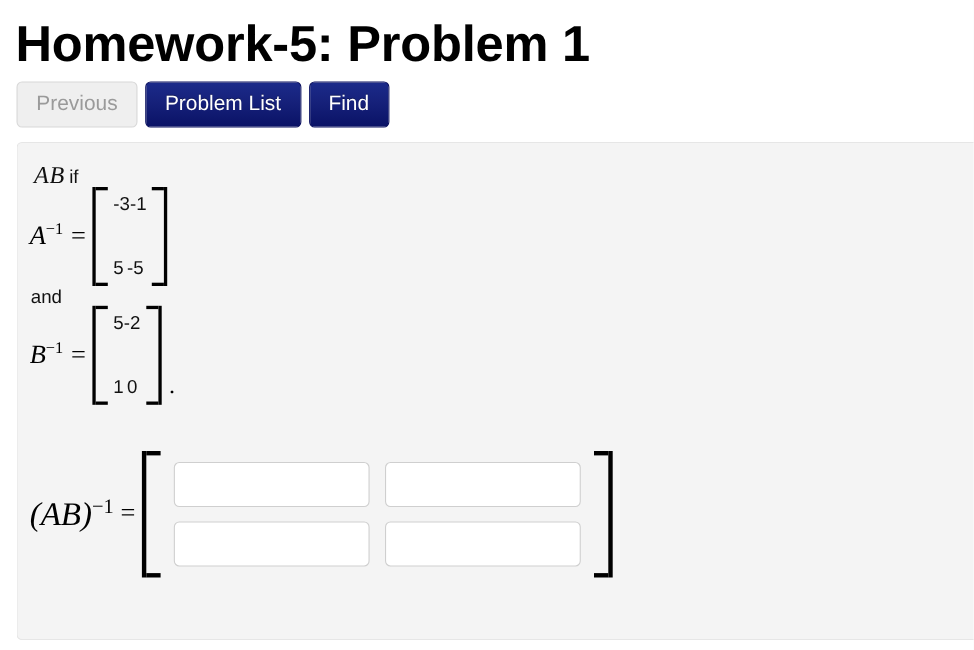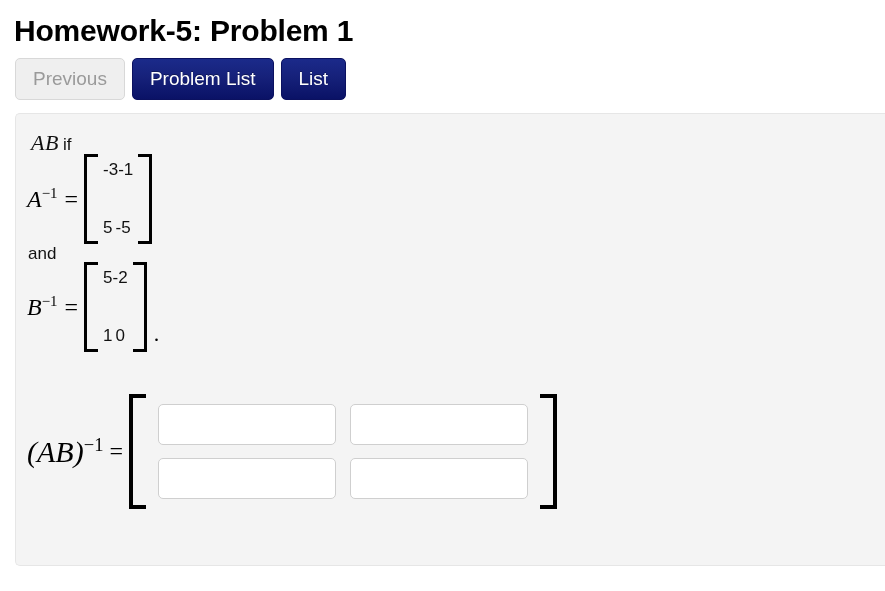--- a/index.html
+++ b/index.html
@@ -11,21 +11,21 @@
     overflow: hidden;
   }
   body {
     font-family: "Liberation Sans", sans-serif;
     color: #000000;
     -webkit-font-smoothing: none;
   }
 
   
   .page-title {
-    font-size: 30px;
+    font-size: 46px;
     font-weight: bold;
     line-height: 1;
     color: #000;
     margin: 0;
     padding: 16px 0 0 14px;
     letter-spacing: -0.2px;
   }
 
   
   .button-bar {
@@ -227,21 +227,21 @@
   }
 </style>
 </head>
 <body>
 
 <h1 class="page-title">Homework-5: Problem 1</h1>
 
 <div class="button-bar">
   <button class="nav-btn disabled" disabled="">Previous</button>
   <button class="nav-btn primary">Problem List</button>
-  <button class="nav-btn primary">List</button>
+  <button class="nav-btn primary">Find</button>
 </div>
 
 <div class="problem-panel">
 
   <div class="prompt-line">
     <span class="math-var">AB</span>
     <span>if</span>
   </div>
 
   <div class="eq-row a-row">

